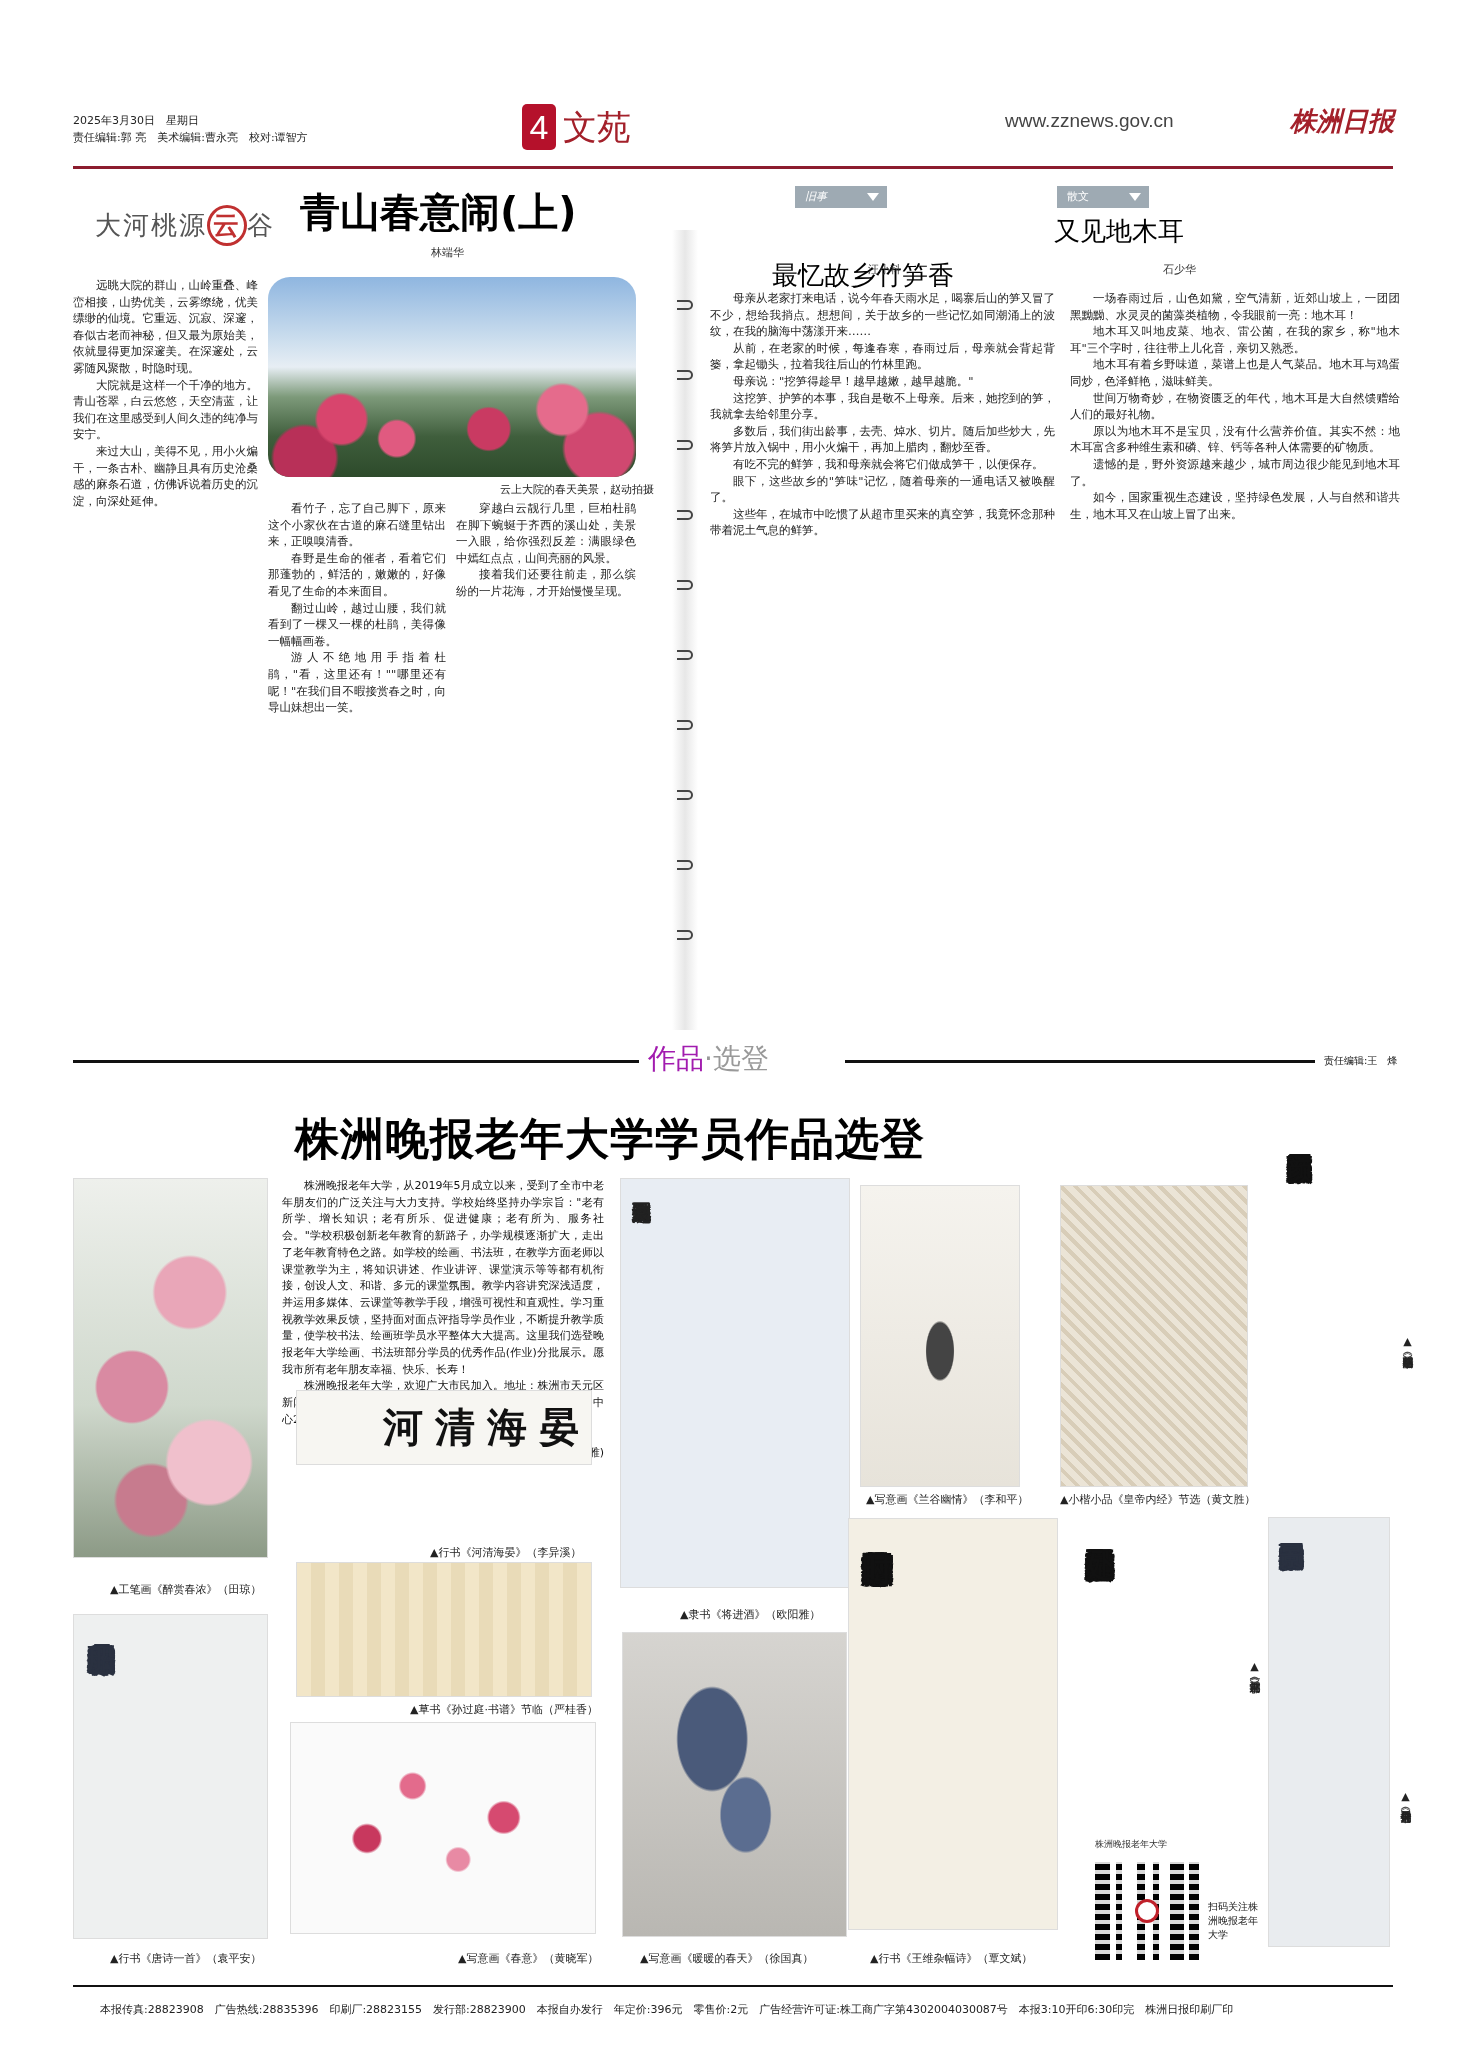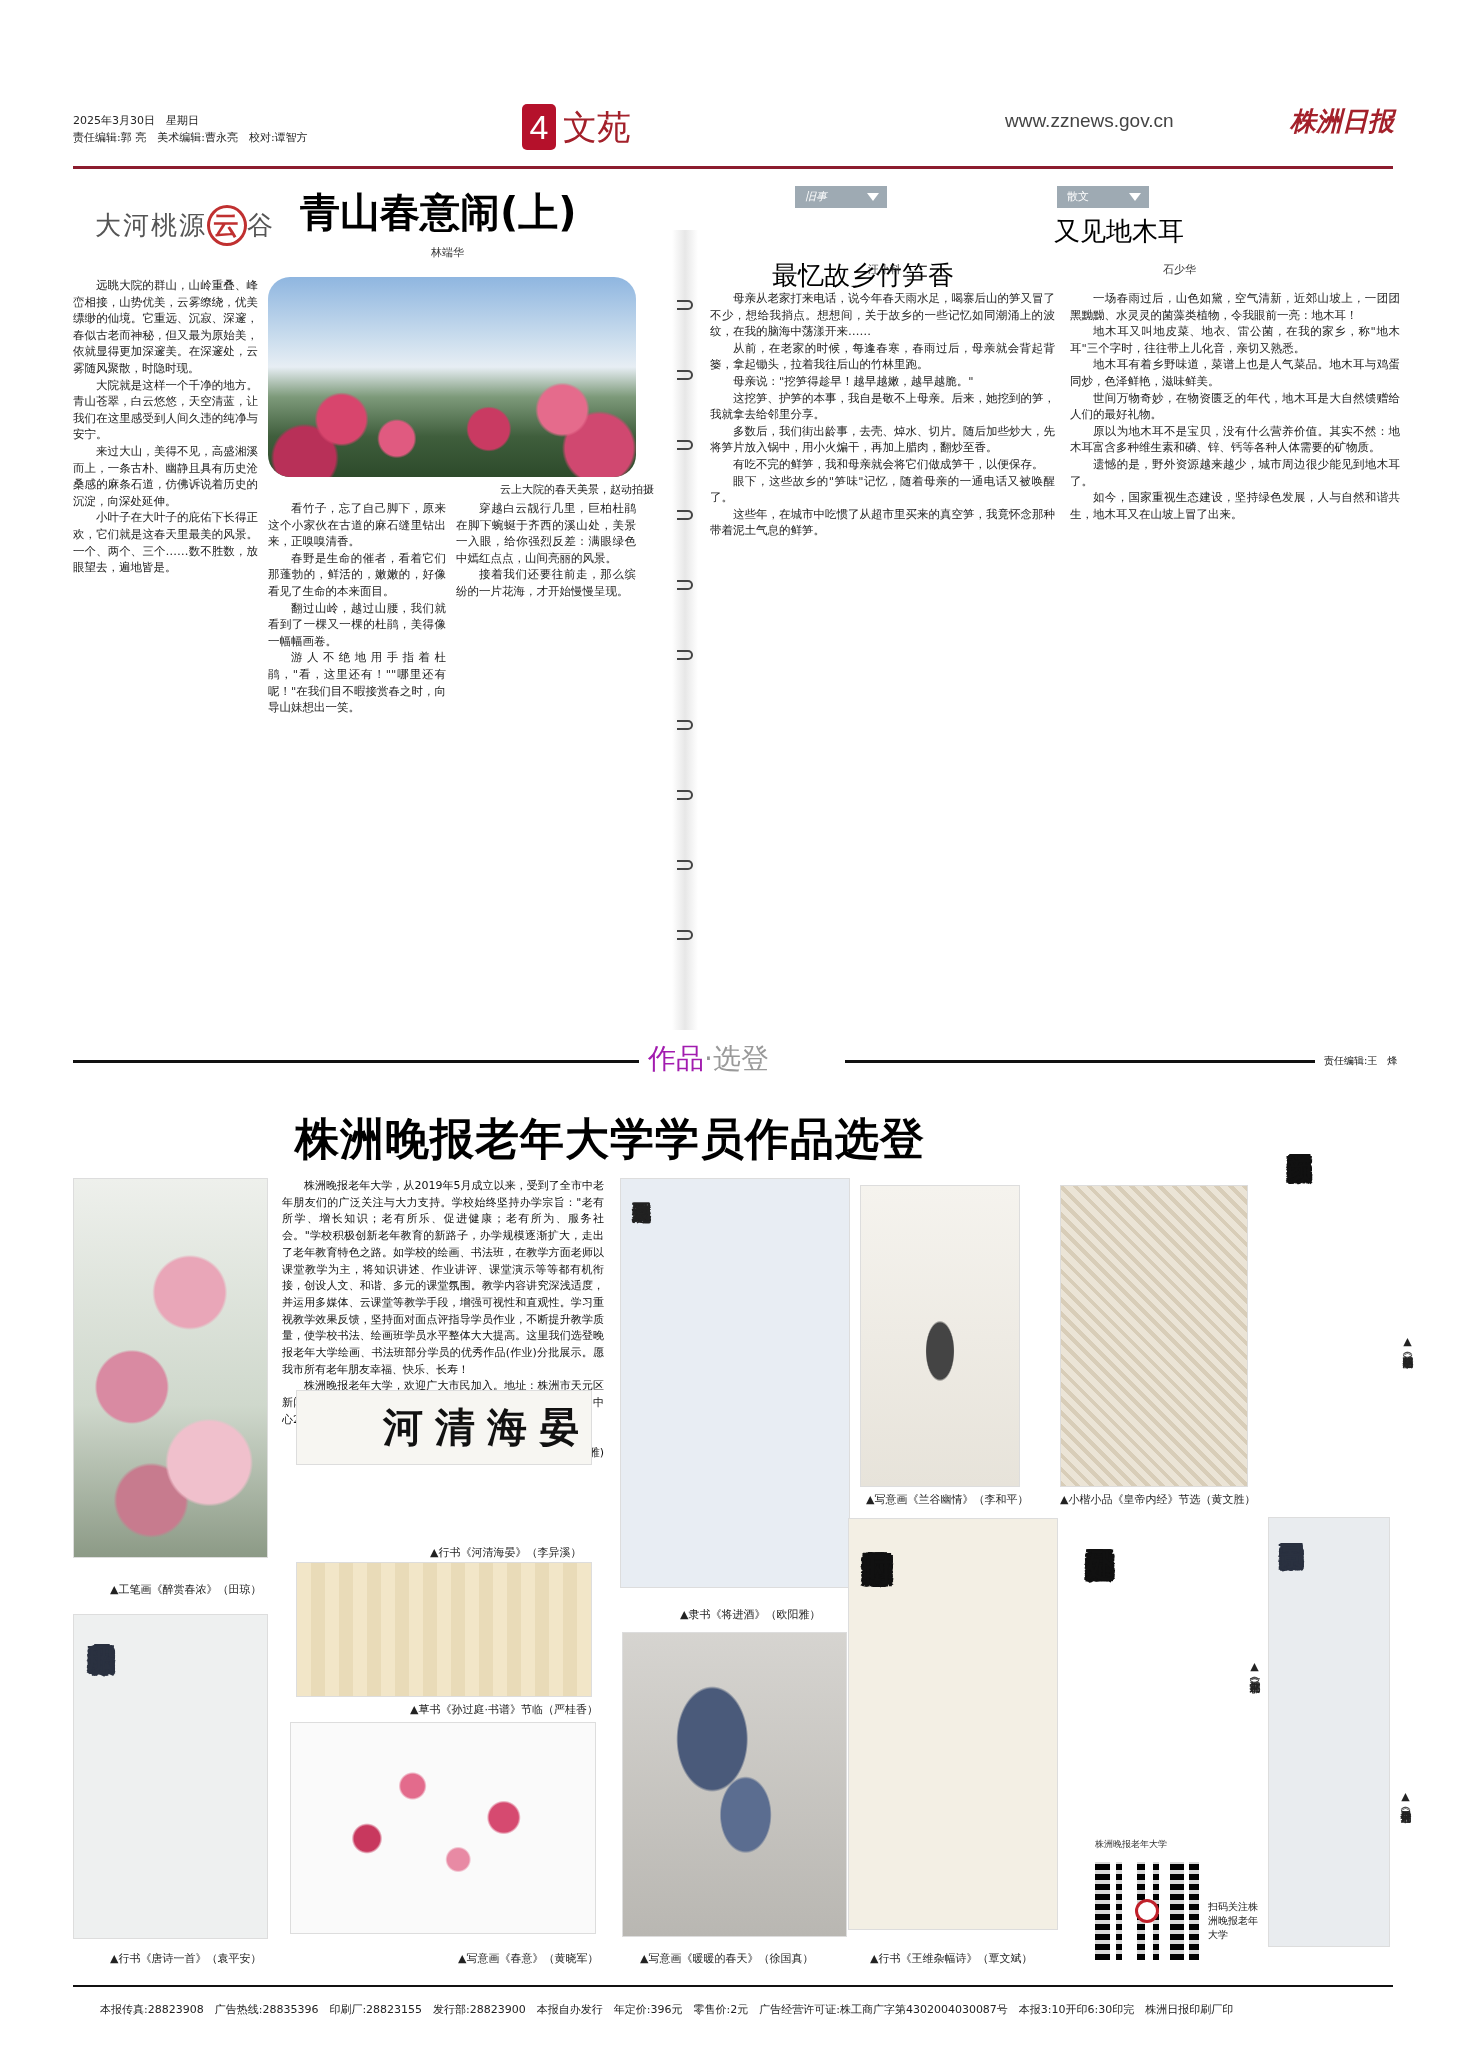--- a/index.html
+++ b/index.html
@@ -65,22 +65,21 @@
 <div class="abs byline" style="left:431px;top:245px;">林端华</div>
 
 <div class="abs photo-main">
     <div class="flowers"></div>
   </div>
 <div class="abs photo-caption">云上大院的春天美景，赵动拍摄</div>
 
 <div class="abs col-text" style="left:73px;top:277px;width:185px;height:740px;">
   <p>远眺大院的群山，山岭重叠、峰峦相接，山势优美，云雾缭绕，优美缥缈的仙境。它重远、沉寂、深邃，春似古老而神秘，但又最为原始美，依就显得更加深邃美。在深邃处，云雾随风聚散，时隐时现。</p>
   <p>大院就是这样一个千净的地方。青山苍翠，白云悠悠，天空清蓝，让我们在这里感受到人间久违的纯净与安宁。</p>
-  <p>来过大山，美得不见，高盛湘溪而上，一条古朴、幽静且具有历史沧桑感的麻条石道，仿佛诉说着历史的沉淀，向深处延伸。</p>
-  <p>小叶子在大叶子的庇佑下长得正欢，它们就是这春天里最美的风景。一个、两个、三个……数不胜数，放眼望去，遍地皆是。</p>
+  <p>来过大山，美得不见，用小火煸干，一条古朴、幽静且具有历史沧桑感的麻条石道，仿佛诉说着历史的沉淀，向深处延伸。</p>
 </div>
 <div class="abs col-text" style="left:268px;top:500px;width:178px;height:520px;">
   <p>看竹子，忘了自己脚下，原来这个小家伙在古道的麻石缝里钻出来，正嗅嗅清香。</p>
   <p>春野是生命的催者，看着它们那蓬勃的，鲜活的，嫩嫩的，好像看见了生命的本来面目。</p>
   <p>翻过山岭，越过山腰，我们就看到了一棵又一棵的杜鹃，美得像一幅幅画卷。</p>
   <p>游人不绝地用手指着杜鹃，"看，这里还有！""哪里还有呢！"在我们目不暇接赏春之时，向导山妹想出一笑。</p>
 </div>
 <div class="abs col-text" style="left:456px;top:500px;width:180px;height:520px;">
   <p>穿越白云靓行几里，巨柏杜鹃在脚下蜿蜒于齐西的溪山处，美景一入眼，给你强烈反差：满眼绿色中嫣红点点，山间亮丽的风景。</p>
   <p>接着我们还要往前走，那么缤纷的一片花海，才开始慢慢呈现。</p>

